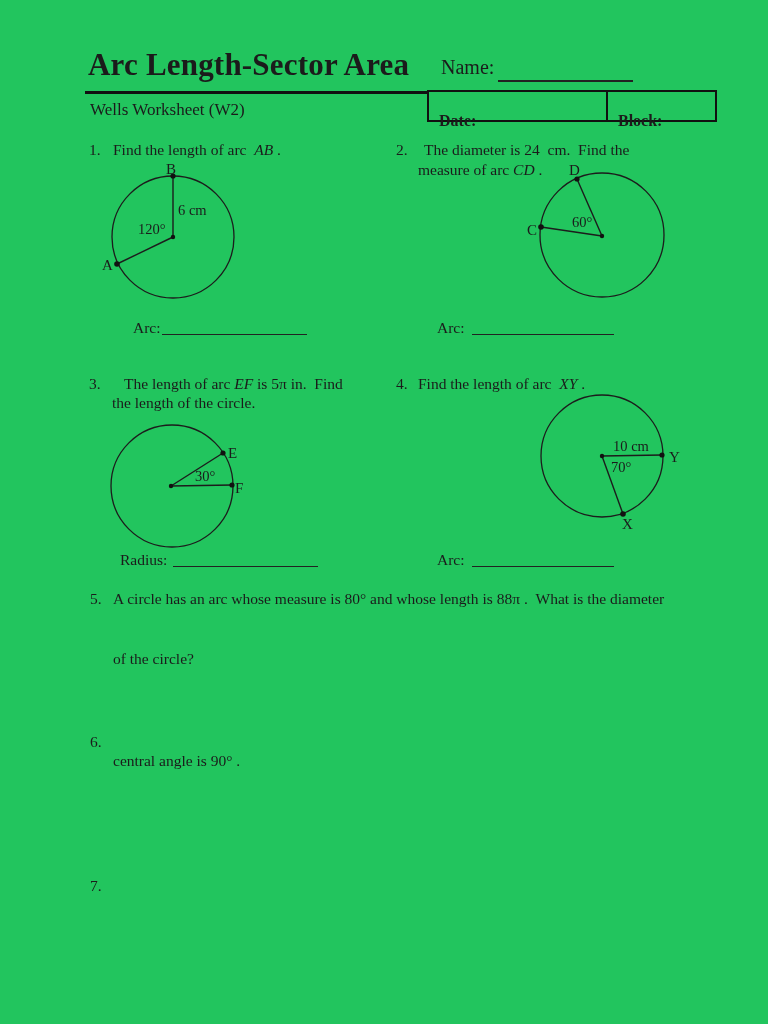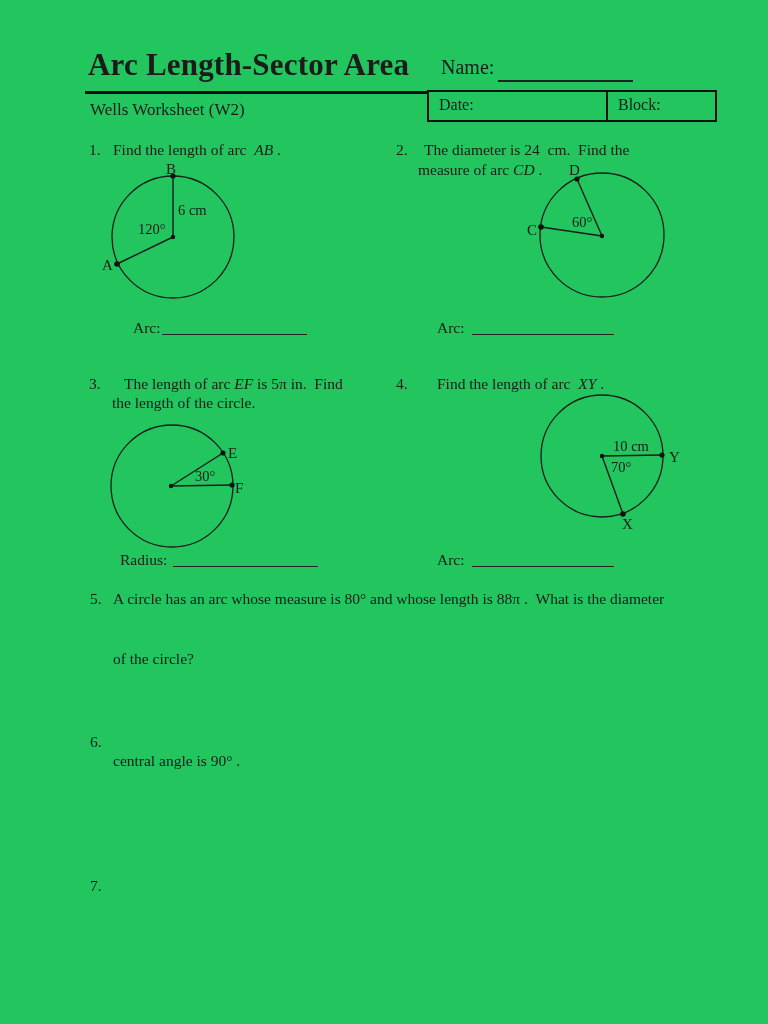--- a/index.html
+++ b/index.html
@@ -6,21 +6,21 @@
   .page {
     position:relative; width:768px; height:1024px; background:#22c55e;
     font-family:"Liberation Serif", serif; color:#1b1b1b; overflow:hidden;
   }
   .txt { position:absolute; font-size:15.5px; line-height:19px; white-space:nowrap; color:#1b1b1b; }
   .title { position:absolute; font-size:31px; font-weight:bold; letter-spacing:0.2px; white-space:nowrap; }
   .name { position:absolute; font-size:20px; white-space:nowrap; }
   .blank { position:absolute; border-top:1.6px solid #222; height:0; }
   .rule { position:absolute; background:#111; }
   .dbbox { position:absolute; border:2px solid #111; display:flex; box-sizing:border-box; }
-  .dbcell { font-size:16px; padding:4px 0 0 10px; box-sizing:border-box; }
+  .dbcell { font-size:16px; padding:20px 0 0 10px; box-sizing:border-box;font-weight:bold; }
   .ital { font-style:italic; }
   svg { position:absolute; overflow:visible; }
   svg text { font-family:"Liberation Serif", serif; fill:#1b1b1b; }
   .ptlabel { font-size:15px; }
   .measure { font-size:14.5px; }
 </style>
 </head>
 <body>
 
 <div class="page">
@@ -73,21 +73,21 @@
   <div class="txt" style="left:133px; top:318px;">Arc:</div>
   <div class="blank" style="left:162px; top:334px; width:145px;"></div>
   <div class="txt" style="left:437px; top:318px;">Arc:</div>
   <div class="blank" style="left:472px; top:334px; width:142px;"></div>
 
   <div class="txt" style="left:89px; top:374px;">3.</div>
   <div class="txt" style="left:112px; top:374px;margin-left:12px;"><span>The length of arc </span><span class="ital">EF</span><span> is 5π in.&nbsp; Find</span></div>
   <div class="txt" style="left:112px; top:393px;">the length of the circle.</div>
 
   <div class="txt" style="left:396px; top:374px;">4.</div>
-  <div class="txt" style="left:437px; top:374px;"><span>Find the length of arc&nbsp; </span><span class="ital">XY</span><span>&nbsp;.</span></div>
+  <div class="txt" style="left:418px; top:374px;"><span>Find the length of arc&nbsp; </span><span class="ital">XY</span><span>&nbsp;.</span></div>
 
   <svg style="left:100px; top:415px;" width="150" height="140" viewBox="0 0 150 140">
     <circle cx="72" cy="71" r="61" fill="none" stroke="#1c1c1c" stroke-width="1.3"></circle>
     <line x1="71" y1="71" x2="123" y2="38" stroke="#1c1c1c" stroke-width="1.4"></line>
     <line x1="71" y1="71" x2="132" y2="70" stroke="#1c1c1c" stroke-width="1.4"></line>
     <circle cx="71" cy="71" r="2.2" fill="#111"></circle>
     <circle cx="123" cy="38" r="2.6" fill="#111"></circle>
     <circle cx="132" cy="70" r="2.6" fill="#111"></circle>
     <text x="128" y="43" class="ptlabel">E</text>
     <text x="135" y="78" class="ptlabel">F</text>

